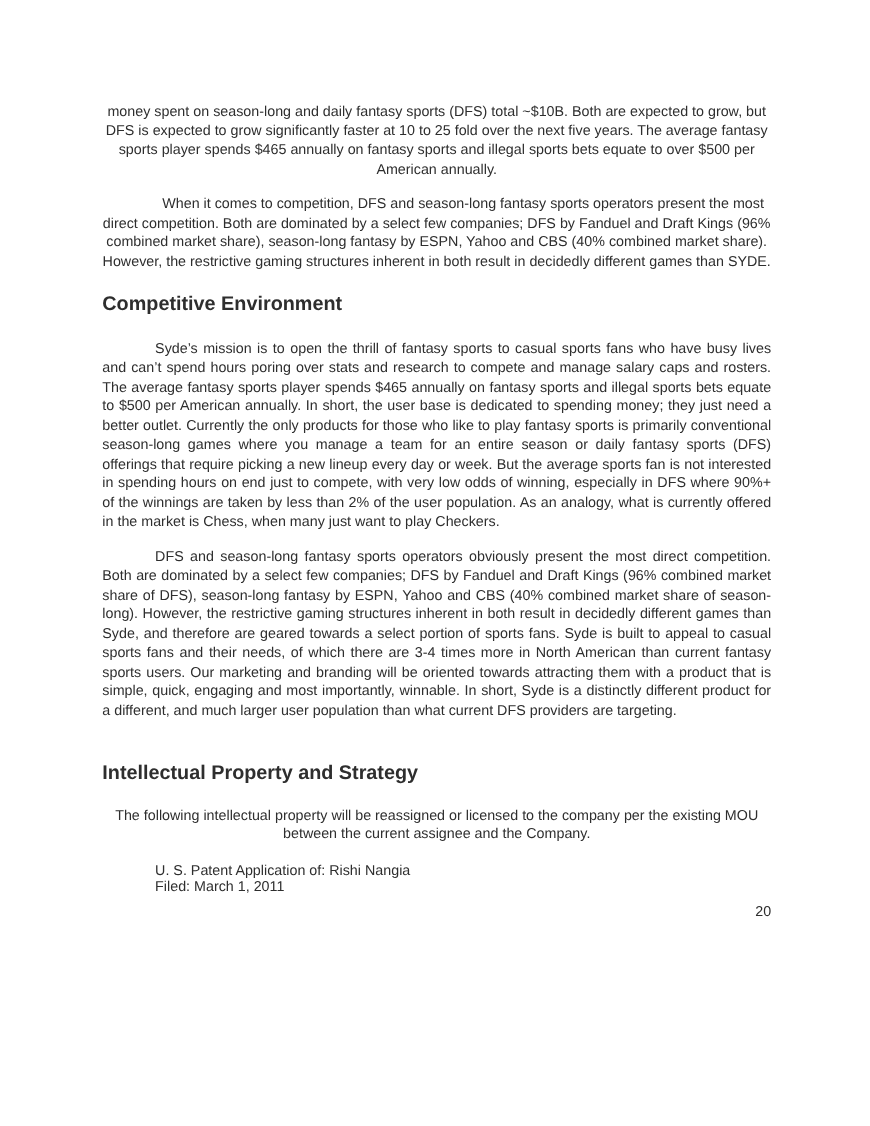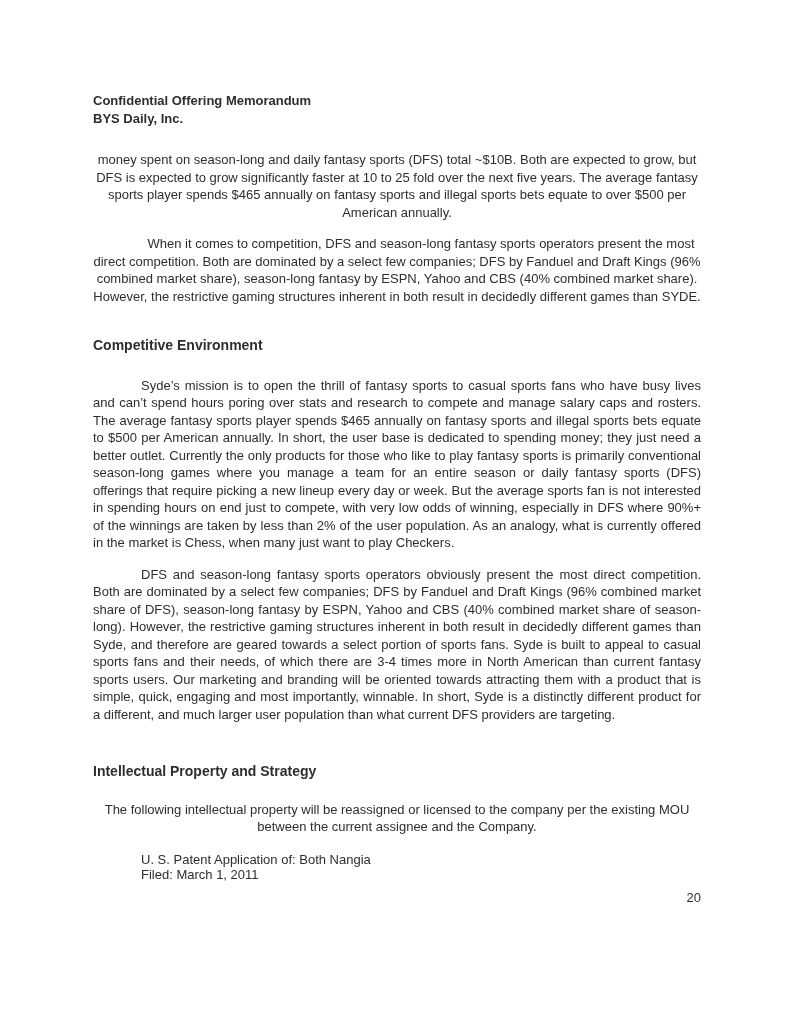--- a/index.html
+++ b/index.html
@@ -31,23 +31,23 @@
     margin: 0 0 14px 0;
     text-align: center;
   }
   p.indent {
     text-indent: 48px;
   }
   p.justify {
     text-align: justify;
   }
   .section-heading {
-    font-size: 14px;
+    font-size: 18px;
     font-weight: bold;
-    margin: 32px 0 22px 0;
+    margin: 22px 0 22px 0;
     line-height: 17.5px;
   }
   .section-heading.ip {
     margin-top: 40px;
     margin-bottom: 20px;
   }
   .patent-block {
     margin: 16px 0 0 48px;
   }
   .patent-block div {
@@ -56,39 +56,35 @@
   .page-number {
     text-align: right;
     margin-top: 6px;
   }
 </style>
 </head>
 <body>
 
 <div class="page">
 
-  <header class="doc-header">
-    <div>Confidential Offering Memorandum</div>
-    <div>BYS Daily, Inc.</div>
-  </header>
 
   <p class="body-par">money spent on season-long and daily fantasy sports (DFS) total ~$10B.  Both are expected to grow, but DFS is expected to grow significantly faster at 10 to 25 fold over the next five years. The average fantasy sports player spends $465 annually on fantasy sports and illegal sports bets equate to over $500 per American annually.</p>
 
   <p class="body-par indent">When it comes to competition, DFS and season-long fantasy sports operators present the most direct competition. Both are dominated by a select few companies; DFS by Fanduel and Draft Kings (96% combined market share), season-long fantasy by ESPN, Yahoo and CBS (40% combined market share). However, the restrictive gaming structures inherent in both result in decidedly different games than SYDE.</p>
 
   <h2 class="section-heading">Competitive Environment</h2>
 
   <p class="body-par indent justify">Syde’s mission is to open the thrill of fantasy sports to casual sports fans who have busy lives and can’t spend hours poring over stats and research to compete and manage salary caps and rosters.  The average fantasy sports player spends $465 annually on fantasy sports and illegal sports bets equate to $500 per American annually. In short, the user base is dedicated to spending money; they just need a better outlet.  Currently the only products for those who like to play fantasy sports is primarily conventional season-long games where you manage a team for an entire season or daily fantasy sports (DFS) offerings that require picking a new lineup every day or week.  But the average sports fan is not interested in spending hours on end just to compete, with very low odds of winning, especially in DFS where 90%+ of the winnings are taken by less than 2% of the user population.  As an analogy, what is currently offered in the market is Chess, when many just want to play Checkers.</p>
 
   <p class="body-par indent justify">DFS and season-long fantasy sports operators obviously present the most direct competition.  Both are dominated by a select few companies; DFS by Fanduel and Draft Kings (96% combined market share of DFS), season-long fantasy by ESPN, Yahoo and CBS (40% combined market share of season-long). However, the restrictive gaming structures inherent in both result in decidedly different games than Syde, and therefore are geared towards a select portion of sports fans.  Syde is built to appeal to casual sports fans and their needs, of which there are 3-4 times more in North American than current fantasy sports users.  Our marketing and branding will be oriented towards attracting them with a product that is simple, quick, engaging and most importantly, winnable.  In short, Syde is a distinctly different product for a different, and much larger user population than what current DFS providers are targeting.</p>
 
   <h2 class="section-heading ip">Intellectual Property and Strategy</h2>
 
   <p class="body-par">The following intellectual property will be reassigned or licensed to the company per the existing MOU between the current assignee and the Company.</p>
 
   <div class="patent-block">
-    <div>U. S. Patent Application of: Both Nangia</div>
+    <div>U. S. Patent Application of: Rishi Nangia</div>
     <div>Filed: March 1, 2011</div>
   </div>
 
   <div class="page-number">20</div>
 
 </div>
 
 </body></html>

